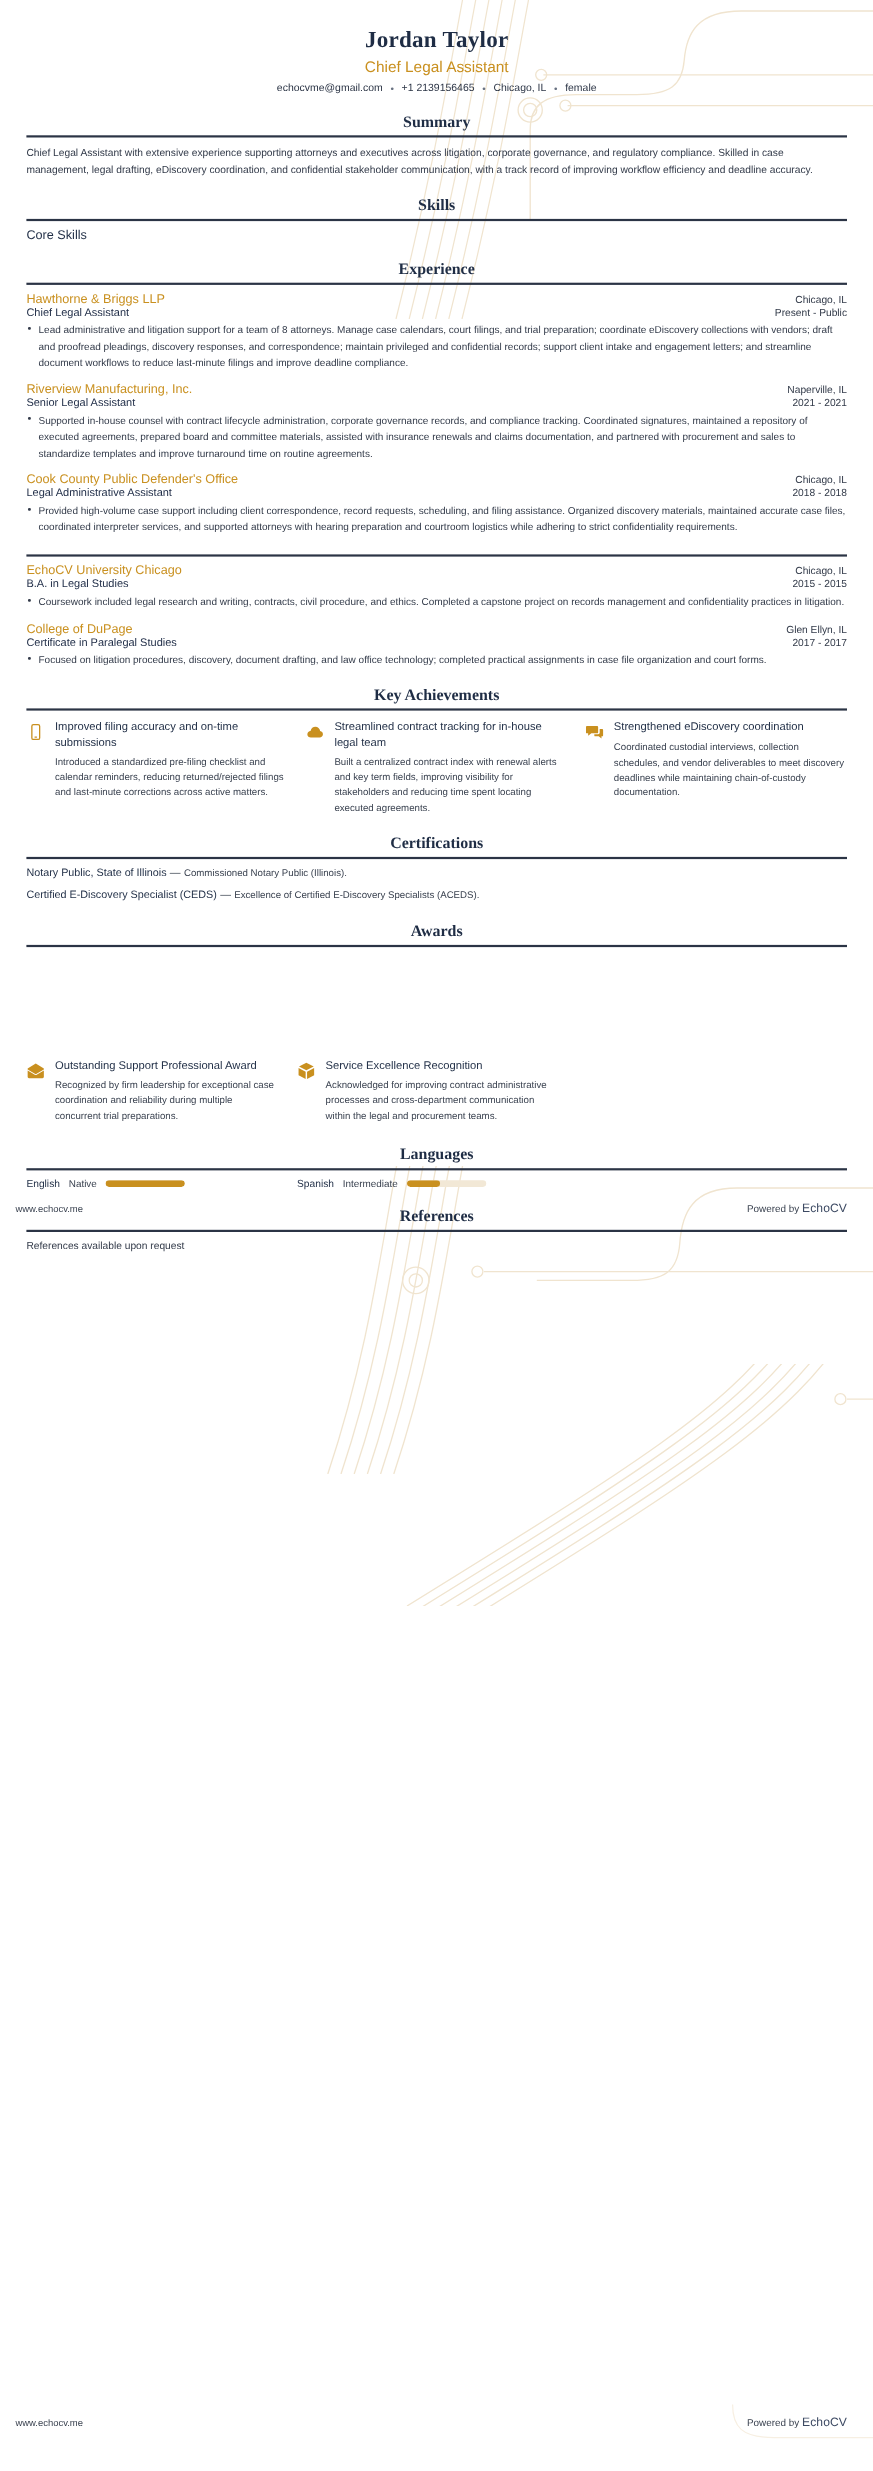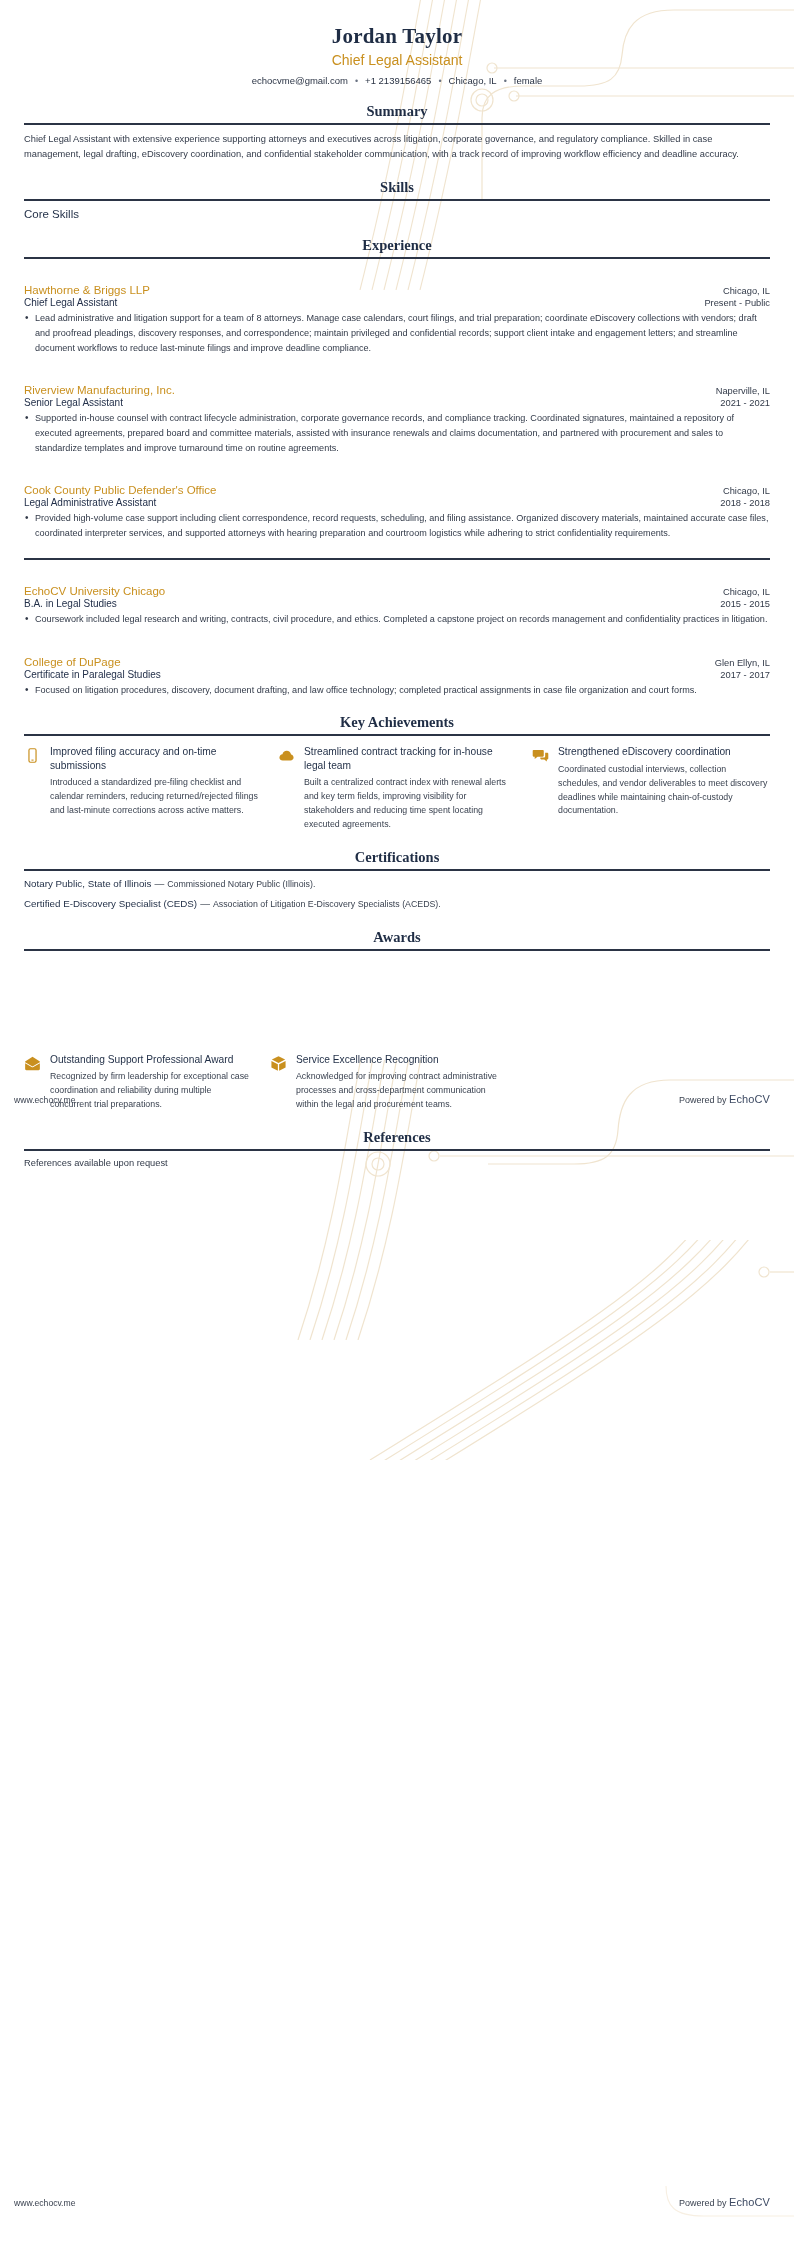--- a/index.html
+++ b/index.html
@@ -101,21 +101,20 @@
   .entry { margin-bottom: 11px; }
   .entry:last-child { margin-bottom: 2px; }
   .entry-row {
     display: flex;
     justify-content: space-between;
     align-items: baseline;
   }
   .entry-org {
     font-size: 11.5px;
     color: #c9901f;
-    margin-top: 18px;
   }
   .entry-loc {
     font-size: 9.3px;
     color: #323a49;
   }
   .entry-role {
     font-size: 10px;
     color: #23304a;
   }
   .entry-dates {
@@ -433,21 +432,21 @@
           </div>
         </div>
       </div>
   </div>
 
   <div class="section">
     <div class="section-title">Certifications</div>
     <hr class="section-rule">
     <div id="certifications-list">
         <div class="cert-item"><span class="cert-name">Notary Public, State of Illinois</span><span class="cert-dash">—</span><span class="cert-issuer">Commissioned Notary Public (Illinois).</span></div>
-        <div class="cert-item"><span class="cert-name">Certified E-Discovery Specialist (CEDS)</span><span class="cert-dash">—</span><span class="cert-issuer">Association of Litigation E-Discovery Specialists (ACEDS).</span></div>
+        <div class="cert-item"><span class="cert-name">Certified E-Discovery Specialist (CEDS)</span><span class="cert-dash">—</span><span class="cert-issuer">Excellence of Certified E-Discovery Specialists (ACEDS).</span></div>
       </div>
   </div>
 
   <div class="section" style="margin-top:20px;">
     <div class="section-title">Awards</div>
     <hr class="section-rule">
     <div style="height:86px;"></div>
     <div class="card-grid awards-grid" id="awards-grid">
         <div class="card">
           <span class="card-icon">
@@ -470,20 +469,40 @@
             </svg>
           </span>
           <div class="card-body">
             <div class="card-title">Service Excellence Recognition</div>
             <div class="card-desc">Acknowledged for improving contract administrative processes and cross-department communication within the legal and procurement teams.</div>
           </div>
         </div>
       </div>
   </div>
 
+  <div class="section" style="margin-top:20px;">
+    <div class="section-title">Languages</div>
+    <hr class="section-rule">
+    <div id="languages-list">
+        <div class="lang-item">
+          <span class="lang-name">English</span>
+          <span class="lang-level">Native</span>
+          <span class="lang-bar">
+            <span class="lang-bar-fill" style="display: block; width: 100%;"></span>
+          </span>
+        </div>
+        <div class="lang-item">
+          <span class="lang-name">Spanish</span>
+          <span class="lang-level">Intermediate</span>
+          <span class="lang-bar">
+            <span class="lang-bar-fill" style="display: block; width: 42%;"></span>
+          </span>
+        </div>
+      </div>
+  </div>
 
   <div class="section">
     <div class="section-title">References</div>
     <hr class="section-rule">
     <div id="references-text">References available upon request</div>
   </div>
 
 </div>
 
 <div class="page-footer" id="page-footer-1">

